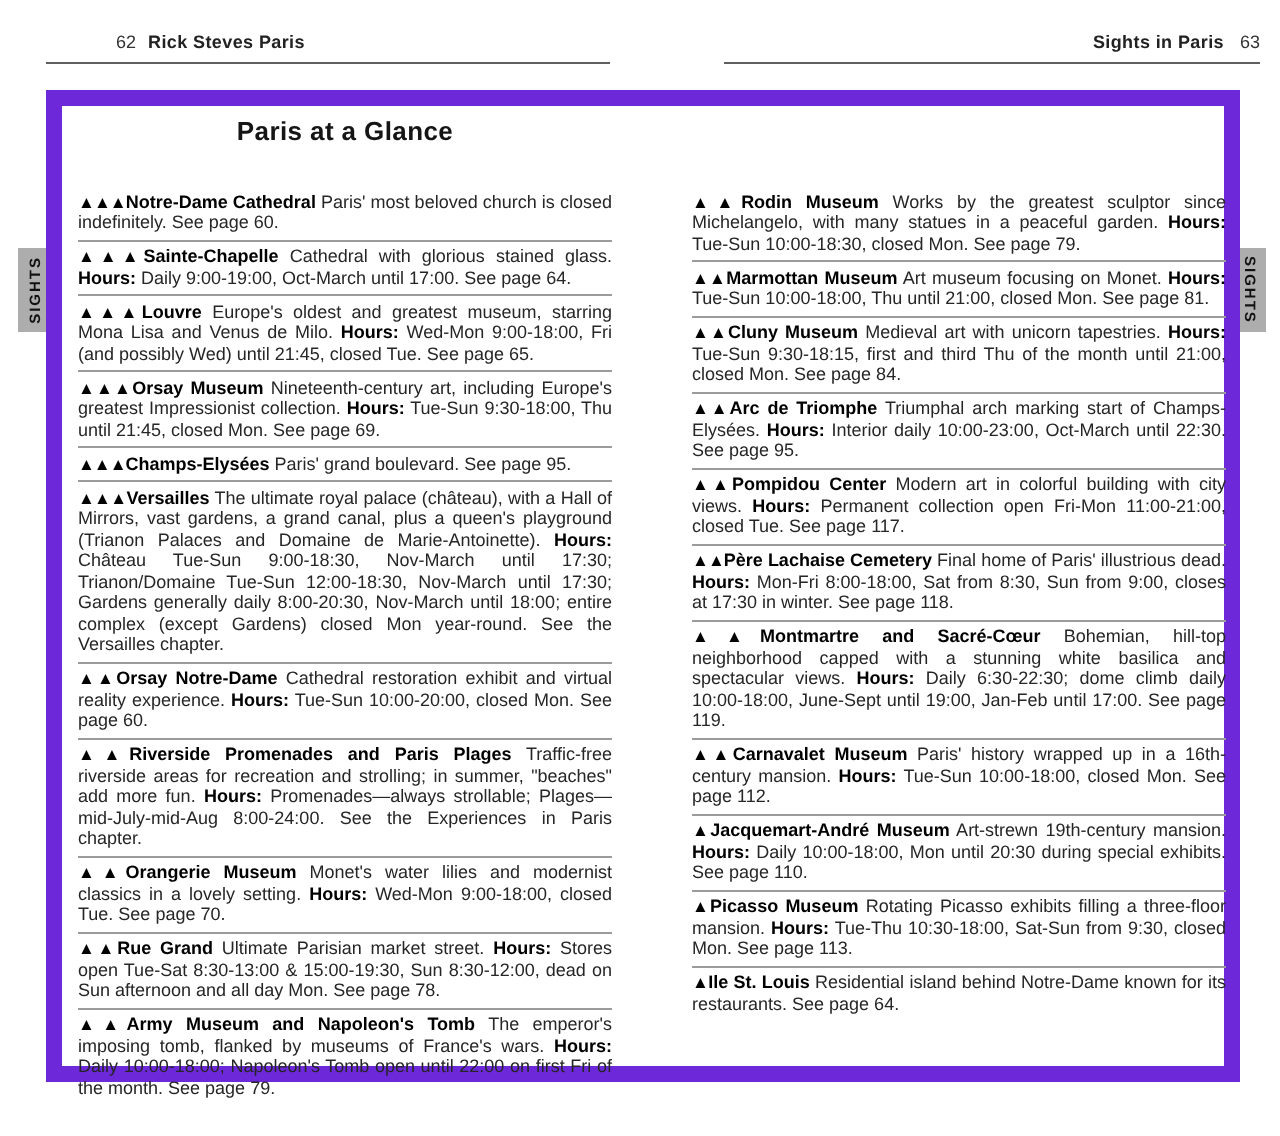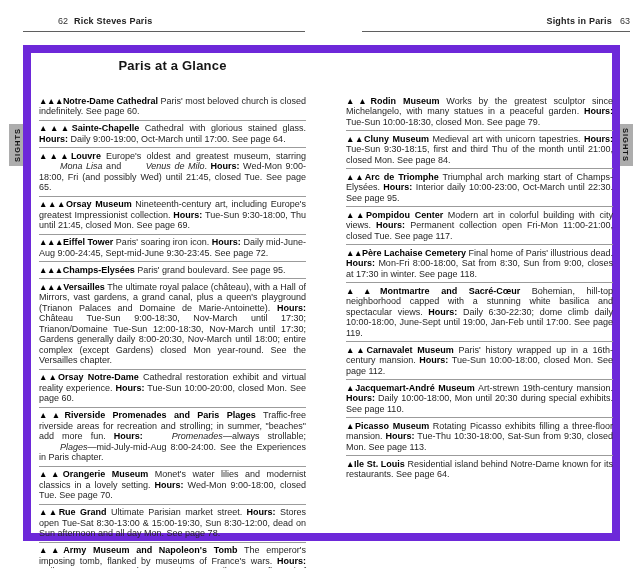--- a/index.html
+++ b/index.html
@@ -38,21 +38,21 @@
   }
   .col{position:absolute;top:40px;width:267px;font-size:9px;line-height:10.5px;
        text-align:justify;color:#262626;}
   .col-left{left:8px;}
   .col-right{left:315px;}
   .entry{padding:2.5px 0 3px;border-bottom:1px solid #9b9b9b;}
   .col .entry:last-child{border-bottom:none;}
   .rating{font-weight:700;color:#000;letter-spacing:-.5px;font-size:8.5px;}
   .name{font-weight:700;color:#000;}
   .seg-b{font-weight:700;color:#000;}
-  .seg-i{font-style:italic;margin-left:21px;}
+  .seg-i{}
   .seg-n{}
 </style>
 </head>
 <body>
 
 <div class="spread">
 
   <div class="header header-left">
     <span class="pagenum">62</span><span class="htitle">Rick Steves Paris</span>
   </div>
@@ -70,31 +70,31 @@
     <span>SIGHTS</span>
   </div>
 
   <div class="glance-box">
     <div class="box-title">Paris at a Glance</div>
     <div class="col col-left">
         <div class="entry"><span class="rating">▲▲▲</span><span class="name">Notre-Dame Cathedral</span><span class="seg-n"> Paris' most beloved church is closed indefinitely. See page 60.</span></div>
         <div class="entry"><span class="rating">▲▲▲</span><span class="name">Sainte-Chapelle</span><span class="seg-n"> Cathedral with glorious stained glass. </span><span class="seg-b">Hours:</span><span class="seg-n"> Daily 9:00-19:00, Oct-March until 17:00. See page 64.</span></div>
         <div class="entry"><span class="rating">▲▲▲</span><span class="name">Louvre</span><span class="seg-n"> Europe's oldest and greatest museum, starring </span><span class="seg-i">Mona Lisa</span><span class="seg-n"> and </span><span class="seg-i">Venus de Milo</span><span class="seg-n">. </span><span class="seg-b">Hours:</span><span class="seg-n"> Wed-Mon 9:00-18:00, Fri (and possibly Wed) until 21:45, closed Tue. See page 65.</span></div>
         <div class="entry"><span class="rating">▲▲▲</span><span class="name">Orsay Museum</span><span class="seg-n"> Nineteenth-century art, including Europe's greatest Impressionist collection. </span><span class="seg-b">Hours:</span><span class="seg-n"> Tue-Sun 9:30-18:00, Thu until 21:45, closed Mon. See page 69.</span></div>
-        <div class="entry"><span class="rating">▲▲▲</span><span class="name">Eiffel Tower</span><span class="seg-n"> Paris' soaring iron icon. </span><span class="seg-b">Hours:</span><span class="seg-n"> Daily mid-June-Aug 9:00-24:45, Sept-mid-June 9:30-23:45. See page 72.</span></div>
         <div class="entry"><span class="rating">▲▲▲</span><span class="name">Champs-Elysées</span><span class="seg-n"> Paris' grand boulevard. See page 95.</span></div>
         <div class="entry"><span class="rating">▲▲▲</span><span class="name">Versailles</span><span class="seg-n"> The ultimate royal palace (château), with a Hall of Mirrors, vast gardens, a grand canal, plus a queen's playground (Trianon Palaces and Domaine de Marie-Antoinette). </span><span class="seg-b">Hours:</span><span class="seg-n"> Château Tue-Sun 9:00-18:30, Nov-March until 17:30; Trianon/Domaine Tue-Sun 12:00-18:30, Nov-March until 17:30; Gardens generally daily 8:00-20:30, Nov-March until 18:00; entire complex (except Gardens) closed Mon year-round. See the Versailles chapter.</span></div>
         <div class="entry"><span class="rating">▲▲</span><span class="name">Orsay Notre-Dame</span><span class="seg-n"> Cathedral restoration exhibit and virtual reality experience. </span><span class="seg-b">Hours:</span><span class="seg-n"> Tue-Sun 10:00-20:00, closed Mon. See page 60.</span></div>
         <div class="entry"><span class="rating">▲▲</span><span class="name">Riverside Promenades and Paris Plages</span><span class="seg-n"> Traffic-free riverside areas for recreation and strolling; in summer, "beaches" add more fun. </span><span class="seg-b">Hours:</span><span class="seg-n"> </span><span class="seg-i">Promenades</span><span class="seg-n">—always strollable; </span><span class="seg-i">Plages</span><span class="seg-n">—mid-July-mid-Aug 8:00-24:00. See the Experiences in Paris chapter.</span></div>
         <div class="entry"><span class="rating">▲▲</span><span class="name">Orangerie Museum</span><span class="seg-n"> Monet's water lilies and modernist classics in a lovely setting. </span><span class="seg-b">Hours:</span><span class="seg-n"> Wed-Mon 9:00-18:00, closed Tue. See page 70.</span></div>
         <div class="entry"><span class="rating">▲▲</span><span class="name">Rue Grand</span><span class="seg-n"> Ultimate Parisian market street. </span><span class="seg-b">Hours:</span><span class="seg-n"> Stores open Tue-Sat 8:30-13:00 &amp; 15:00-19:30, Sun 8:30-12:00, dead on Sun afternoon and all day Mon. See page 78.</span></div>
         <div class="entry"><span class="rating">▲▲</span><span class="name">Army Museum and Napoleon's Tomb</span><span class="seg-n"> The emperor's imposing tomb, flanked by museums of France's wars. </span><span class="seg-b">Hours:</span><span class="seg-n"> Daily 10:00-18:00; Napoleon's Tomb open until 22:00 on first Fri of the month. See page 79.</span></div>
       </div>
     <div class="col col-right">
         <div class="entry"><span class="rating">▲▲</span><span class="name">Rodin Museum</span><span class="seg-n"> Works by the greatest sculptor since Michelangelo, with many statues in a peaceful garden. </span><span class="seg-b">Hours:</span><span class="seg-n"> Tue-Sun 10:00-18:30, closed Mon. See page 79.</span></div>
+        <div class="entry"><span class="rating">▲▲</span><span class="name">Marmottan Museum</span><span class="seg-n"> Art museum focusing on Monet. </span><span class="seg-b">Hours:</span><span class="seg-n"> Tue-Sun 10:00-18:00, Thu until 21:00, closed Mon. See page 81.</span></div>
         <div class="entry"><span class="rating">▲▲</span><span class="name">Cluny Museum</span><span class="seg-n"> Medieval art with unicorn tapestries. </span><span class="seg-b">Hours:</span><span class="seg-n"> Tue-Sun 9:30-18:15, first and third Thu of the month until 21:00, closed Mon. See page 84.</span></div>
         <div class="entry"><span class="rating">▲▲</span><span class="name">Arc de Triomphe</span><span class="seg-n"> Triumphal arch marking start of Champs-Elysées. </span><span class="seg-b">Hours:</span><span class="seg-n"> Interior daily 10:00-23:00, Oct-March until 22:30. See page 95.</span></div>
         <div class="entry"><span class="rating">▲▲</span><span class="name">Pompidou Center</span><span class="seg-n"> Modern art in colorful building with city views. </span><span class="seg-b">Hours:</span><span class="seg-n"> Permanent collection open Fri-Mon 11:00-21:00, closed Tue. See page 117.</span></div>
         <div class="entry"><span class="rating">▲▲</span><span class="name">Père Lachaise Cemetery</span><span class="seg-n"> Final home of Paris' illustrious dead. </span><span class="seg-b">Hours:</span><span class="seg-n"> Mon-Fri 8:00-18:00, Sat from 8:30, Sun from 9:00, closes at 17:30 in winter. See page 118.</span></div>
         <div class="entry"><span class="rating">▲▲</span><span class="name">Montmartre and Sacré-Cœur</span><span class="seg-n"> Bohemian, hill-top neighborhood capped with a stunning white basilica and spectacular views. </span><span class="seg-b">Hours:</span><span class="seg-n"> Daily 6:30-22:30; dome climb daily 10:00-18:00, June-Sept until 19:00, Jan-Feb until 17:00. See page 119.</span></div>
         <div class="entry"><span class="rating">▲▲</span><span class="name">Carnavalet Museum</span><span class="seg-n"> Paris' history wrapped up in a 16th-century mansion. </span><span class="seg-b">Hours:</span><span class="seg-n"> Tue-Sun 10:00-18:00, closed Mon. See page 112.</span></div>
         <div class="entry"><span class="rating">▲</span><span class="name">Jacquemart-André Museum</span><span class="seg-n"> Art-strewn 19th-century mansion. </span><span class="seg-b">Hours:</span><span class="seg-n"> Daily 10:00-18:00, Mon until 20:30 during special exhibits. See page 110.</span></div>
         <div class="entry"><span class="rating">▲</span><span class="name">Picasso Museum</span><span class="seg-n"> Rotating Picasso exhibits filling a three-floor mansion. </span><span class="seg-b">Hours:</span><span class="seg-n"> Tue-Thu 10:30-18:00, Sat-Sun from 9:30, closed Mon. See page 113.</span></div>
         <div class="entry"><span class="rating">▲</span><span class="name">Ile St. Louis</span><span class="seg-n"> Residential island behind Notre-Dame known for its restaurants. See page 64.</span></div>
       </div>

